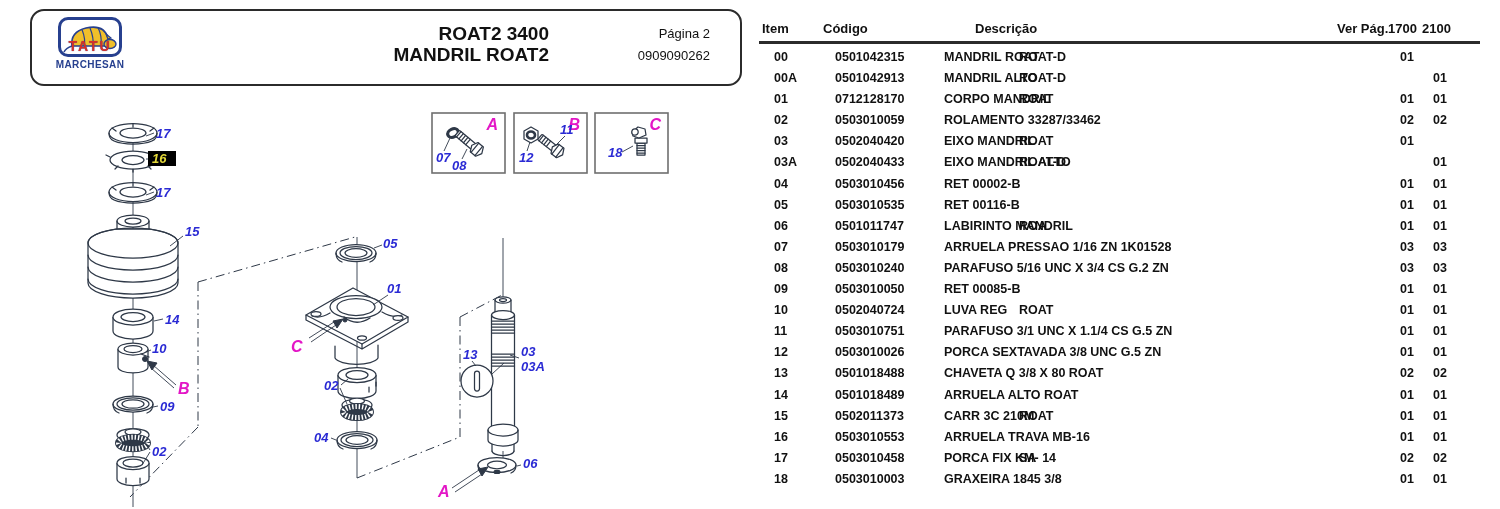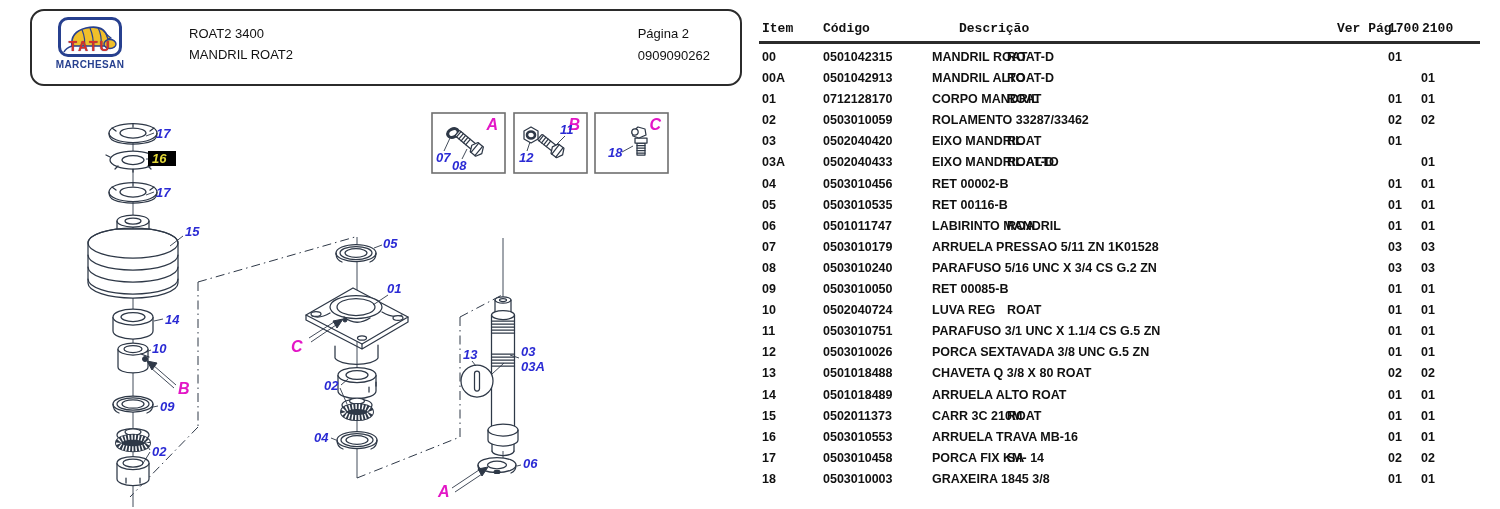--- a/index.html
+++ b/index.html
@@ -14,33 +14,33 @@
   
   .header-box{position:absolute;left:30px;top:9px;width:712px;height:77px;
               border:2px solid #2b2b2b;border-radius:14px;background:#fff;}
   .logo-wrap{position:absolute;left:16px;top:6px;width:84px;text-align:center;}
   .logo-badge{position:relative;width:64px;height:40px;margin:0 auto;border:3px solid var(--brand-blue);
               border-radius:10px;background:#fff;}
   .logo-badge svg{position:absolute;left:1px;top:0px;}
   .logo-tatu{position:absolute;left:0;right:0;bottom:0px;font-size:14px;font-weight:bold;
              color:var(--brand-red);letter-spacing:2px;text-shadow:0 0 1px var(--brand-blue);}
   .logo-marchesan{margin-top:2px;font-size:10px;font-weight:bold;color:var(--brand-blue);letter-spacing:.4px;}
-  .titles{position:absolute;left:157px;top:12px;width:360px;text-align:left;
-          font-size:13px;font-weight:normal;line-height:21px;}
-  .pageinfo{position:absolute;right:30px;top:12px;font-size:13px;line-height:22px;}
+  .titles{position:absolute;left:157px;top:12px;width:360px;text-align:right;
+          font-size:19px;font-weight:bold;line-height:21px;}
+  .pageinfo{position:absolute;right:30px;top:12px;text-align:right;font-size:13px;line-height:22px;}
 
   
   .parts-table{position:absolute;left:755px;top:14px;width:740px;font-weight:bold;}
   .t-head{position:absolute;top:7px;left:0;width:740px;height:20px;font-size:13px;}
-  .t-head span{position:absolute;top:0;white-space:nowrap;font-family:Liberation Mono, monospace;}
-  .h-item{left:7px;} .h-codigo{left:68px;} .h-desc{left:184px;padding-left:20px;}
+  .t-head span{position:absolute;top:0;white-space:nowrap;}
+  .h-item{left:7px;} .h-codigo{left:68px;} .h-desc{left:200px;padding-left:20px;}
   .h-verpag{left:582px;} .h-1700{left:633px;} .h-3400{left:667px;}
   .t-rule{position:absolute;top:27px;left:4px;width:721px;height:2.5px;background:#2b2b2b;}
   .t-rows{position:absolute;top:33px;left:0;width:740px;}
-  .t-row{position:relative;height:21.1px;font-size:12.5px;}
+  .t-row{position:relative;height:21.1px;font-size:12.5px;margin-left:12px;}
   .t-row span{position:absolute;top:3px;white-space:nowrap;}
   .c-item{left:7px;} .c-codigo{left:68px;} .c-desc{left:177px;} .c-model{left:252px;}
   .c-q1{left:633px;} .c-q2{left:666px;}
 
   
   .diagram{position:absolute;left:0;top:95px;}
   .diagram text{font-family:"Liberation Sans",sans-serif;}
   .callout{fill:var(--blue);font-size:13px;font-style:italic;font-weight:bold;}
   .detletter{fill:var(--magenta);font-size:16px;font-style:italic;font-weight:bold;}
   .hl16{fill:var(--hl-yellow);font-size:13px;font-style:italic;font-weight:bold;}
@@ -407,21 +407,21 @@
           <span class="c-item">06</span>
           <span class="c-codigo">0501011747</span>
           <span class="c-desc">LABIRINTO MANDRIL</span>
           <span class="c-model">ROA</span>
           <span class="c-q1">01</span>
           <span class="c-q2">01</span>
         </div>
         <div class="t-row">
           <span class="c-item">07</span>
           <span class="c-codigo">0503010179</span>
-          <span class="c-desc">ARRUELA PRESSAO 5/11 ZN 1K01528</span>
+          <span class="c-desc">ARRUELA PRESSAO 1/16 ZN 1K01528</span>
           <span class="c-q1">03</span>
           <span class="c-q2">03</span>
         </div>
         <div class="t-row">
           <span class="c-item">08</span>
           <span class="c-codigo">0503010240</span>
           <span class="c-desc">PARAFUSO 5/16 UNC X 3/4 CS G.2 ZN</span>
           <span class="c-q1">03</span>
           <span class="c-q2">03</span>
         </div>

